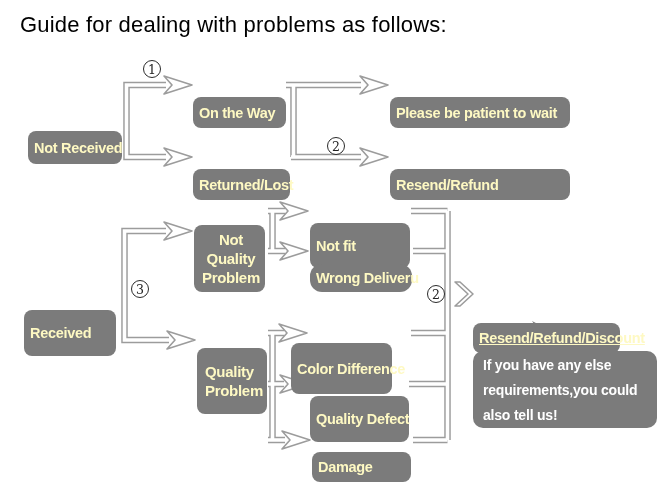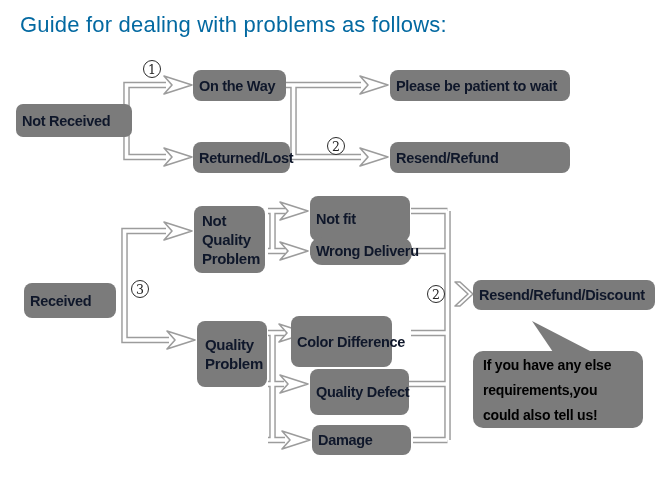--- a/index.html
+++ b/index.html
@@ -5,53 +5,53 @@
   html,body{margin:0;padding:0;background:#ffffff;}
   .stage{
     position:relative;
     width:666px;height:485px;
     background:#ffffff;
     font-family:"Liberation Sans","DejaVu Sans",sans-serif;
     overflow:hidden;
   }
   .title{
     position:absolute;left:20px;top:12px;
-    font-size:22px;font-weight:400;color:#0369a1;
+    font-size:22px;font-weight:400;color:#000000;
     letter-spacing:0.2px;white-space:nowrap;
   }
   .wires{position:absolute;left:0;top:0;z-index:1;}
   .wire-outer{stroke:#9c9c9c;stroke-width:6.5;fill:none;stroke-linejoin:miter;}
   .wire-inner{stroke:#ffffff;stroke-width:3.6;fill:none;stroke-linejoin:miter;}
   .arrowhead{fill:#ffffff;stroke:#9c9c9c;stroke-width:1.6;stroke-linejoin:round;}
   .tail{fill:#7b7b7b;stroke:none;}
   .box{
     position:absolute;z-index:2;box-sizing:border-box;
     background:#7b7b7b;border-radius:8px;
-    color:#0f172a;font-size:14.5px;font-weight:700;letter-spacing:-0.3px;
+    color:#fef9c3;font-size:14.5px;font-weight:700;letter-spacing:-0.3px;
     display:flex;align-items:center;
     padding-left:6px;padding-right:18px;
-    white-space:nowrap;overflow:visible;
+    white-space:nowrap;overflow:visible;margin-top:27px;
   }
   .box.multiline{
     white-space:normal;line-height:19px;
     padding-left:8px;align-items:center;font-size:15px;
   }
   .marker{
     position:absolute;z-index:3;box-sizing:border-box;
     width:18px;height:18px;border:1.5px solid #2b2b2b;border-radius:50%;
     color:#222222;font-family:"DejaVu Serif","Liberation Serif",serif;
     font-size:12.5px;font-weight:400;
     display:flex;align-items:center;justify-content:center;
     background:#ffffff;
   }
   .bubble{
     position:absolute;z-index:2;box-sizing:border-box;
-    left:473px;top:351px;width:170px;height:77px;
+    left:473px;top:351px;width:184px;height:77px;
     background:#7b7b7b;border-radius:10px;
-    color:#000000;font-size:14px;font-weight:700;line-height:25px;
+    color:#ffffff;font-size:14px;font-weight:700;line-height:25px;
     letter-spacing:-0.2px;
     padding:2px 16px 0 10px;
   }
 </style>
 </head>
 <body>
 
 <div class="stage">
 
   <div class="title">Guide for dealing with problems as follows:</div>
@@ -86,47 +86,47 @@
       <polygon class="arrowhead" points="280,202 308,211 280,220 288,211"></polygon>
       <polygon class="arrowhead" points="280,242 308,251 280,260 288,251"></polygon>
       <polygon class="arrowhead" points="279,324 307,333 279,342 287,333"></polygon>
       <polygon class="arrowhead" points="280,375 308,384 280,393 288,384"></polygon>
       <polygon class="arrowhead" points="282,431 310,440 282,449 290,440"></polygon>
       <polygon class="arrowhead" points="455,282 468,294 455,306 460,306 473,294 460,282"></polygon>
     </g>
     <polygon class="tail" points="532,321 592,352 553,352"></polygon>
   </svg>
 
-  <div class="box" style="left:16px;top:104px;width:116px;height:33px;border-radius:7px;">Not Received</div>
+  <div class="box" style="left:28px;top:104px;width:94px;height:33px;">Not Received</div>
 
   <div class="box" style="left:193px;top:70px;width:93px;height:31px;">On the Way</div>
 
   <div class="box" style="left:193px;top:142px;width:97px;height:31px;">Returned/Lost</div>
 
   <div class="box" style="left:390px;top:70px;width:180px;height:31px;">Please be patient to wait</div>
 
   <div class="box" style="left:390px;top:142px;width:180px;height:31px;">Resend/Refund</div>
 
-  <div class="box" style="left:24px;top:283px;width:92px;height:35px;">Received</div>
+  <div class="box" style="left:24px;top:283px;width:92px;height:46px;">Received</div>
 
-  <div class="box multiline" style="left:194px;top:206px;width:71px;height:67px;">Not Quality Problem</div>
+  <div class="box multiline" style="left:194px;top:198px;width:71px;height:67px;text-align:center;">Not Quality Problem</div>
 
   <div class="box multiline" style="left:197px;top:321px;width:70px;height:66px;">Quality Problem</div>
 
   <div class="box" style="left:310px;top:196px;width:100px;height:45px;">Not fit</div>
 
   <div class="box" style="left:310px;top:237px;width:102px;height:28px;border-radius:12px;">Wrong Deliveru</div>
 
   <div class="box" style="left:291px;top:316px;width:101px;height:51px;">Color Difference</div>
 
   <div class="box" style="left:310px;top:369px;width:99px;height:46px;">Quality Defect</div>
 
   <div class="box" style="left:312px;top:425px;width:99px;height:30px;">Damage</div>
 
-  <div class="box" style="left:473px;top:280px;width:182px;height:30px;">Resend/Refund/Discount</div>
+  <div class="box" style="left:473px;top:296px;width:147px;height:30px;text-decoration:underline;">Resend/Refund/Discount</div>
 
   <div class="marker" style="left:143px;top:60px;">1</div>
   <div class="marker" style="left:327px;top:137px;">2</div>
   <div class="marker" style="left:131px;top:280px;">3</div>
   <div class="marker" style="left:427px;top:285px;">2</div>
 
   <div class="bubble">If you have any else requirements,you could also tell us!</div>
 
 </div>
 

